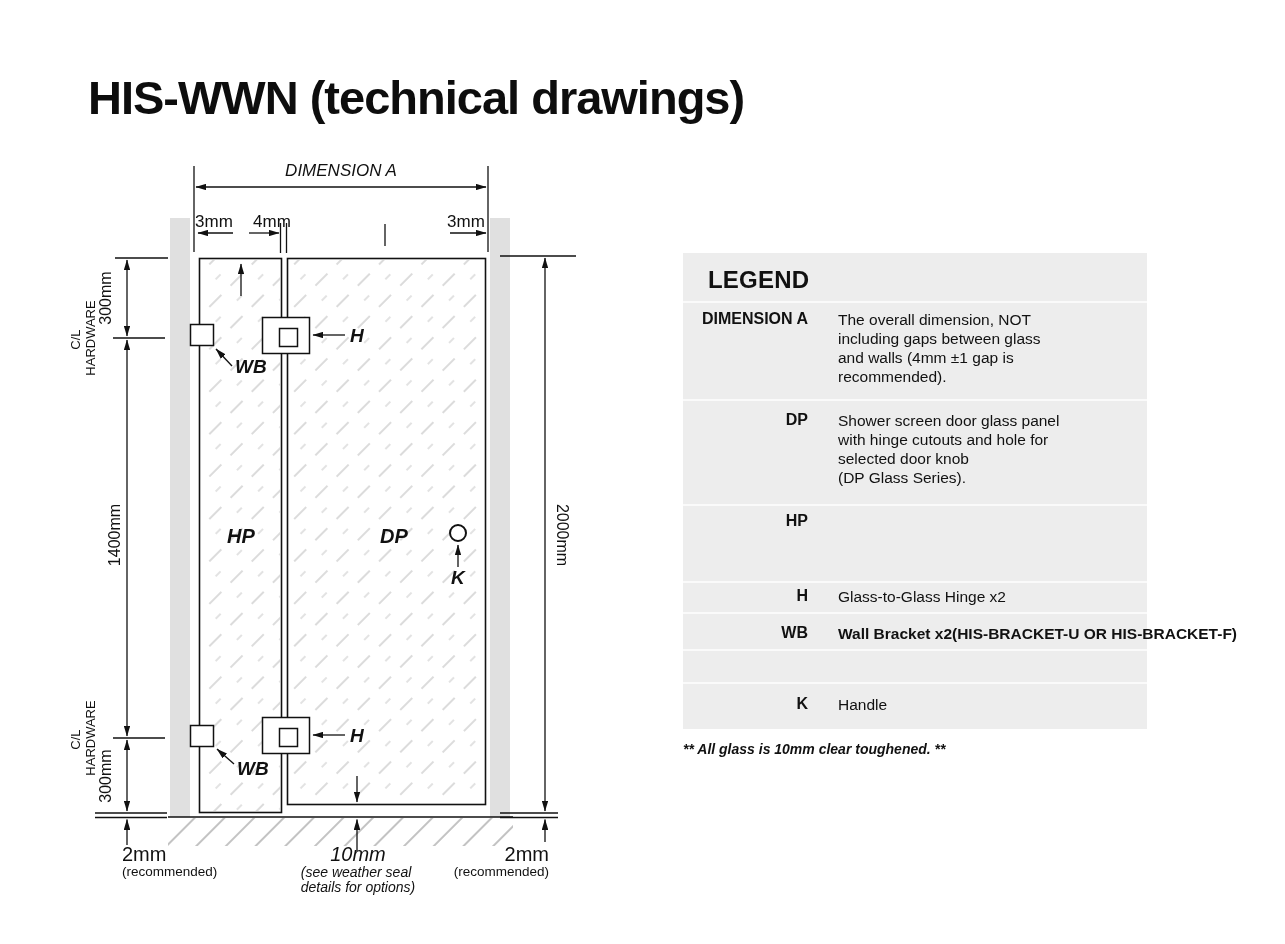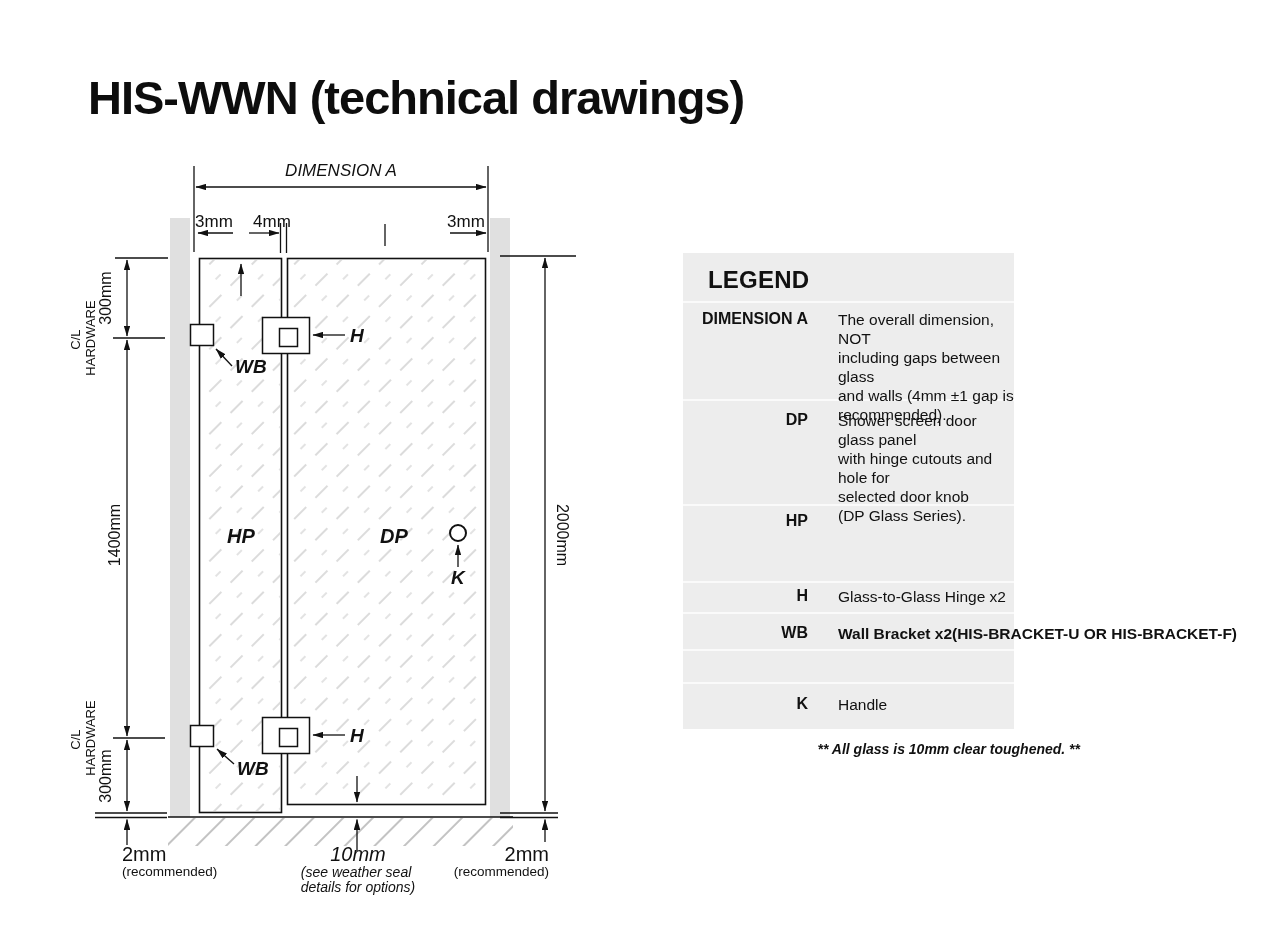--- a/index.html
+++ b/index.html
@@ -21,39 +21,39 @@
   .t-cl{font-size:13px;}
   .t-lbl{font-size:19px;font-weight:bold;font-style:italic;}
   .t-panel{font-size:20px;font-weight:bold;font-style:italic;}
   .t-big{font-size:20px;}
   .t-big-i{font-size:20px;font-style:italic;}
   .t-note{font-size:13.5px;}
   .t-note-i{font-size:14px;font-style:italic;}
 
   
   .legend{
-    position:absolute;left:683px;top:253px;width:331px;height:476px;
+    position:absolute;left:683px;top:253px;width:464px;height:476px;
     background:#ededed;box-sizing:border-box;
   }
   .lg-title{height:48px;box-sizing:border-box;padding:13px 0 0 25px;
     font-size:24px;font-weight:bold;letter-spacing:0.2px;}
   .lg-row{box-sizing:border-box;border-top:2px solid #fafafa;
     display:grid;grid-template-columns:125px 1fr;column-gap:30px;}
   .lg-label{font-size:16px;font-weight:bold;text-align:right;}
   .lg-desc{font-size:15.5px;line-height:19px;white-space:pre-line;}
   .nowrap .lg-desc{white-space:nowrap;font-weight:bold;}
   .r1{height:98px;padding-top:7px;}
   .r2{height:105px;padding-top:10px;}
   .r3{height:77px;padding-top:6px;}
   .r4{height:31px;padding-top:4px;}
   .r5{height:37px;padding-top:10px;}
   .r6{height:33px;}
   .r7{height:47px;padding-top:11px;}
   .legend-footnote{
-    position:absolute;left:683px;top:741px;width:397px;text-align:right;
+    position:absolute;left:683px;top:741px;width:397px;text-align:left;
     font-size:14px;font-style:italic;font-weight:600;
   }
 </style>
 </head>
 <body>
 
 <div class="page-title">HIS-WWN (technical drawings)</div>
 
 <svg class="drawing" width="1285" height="944" viewBox="0 0 1285 944">
   <defs>

